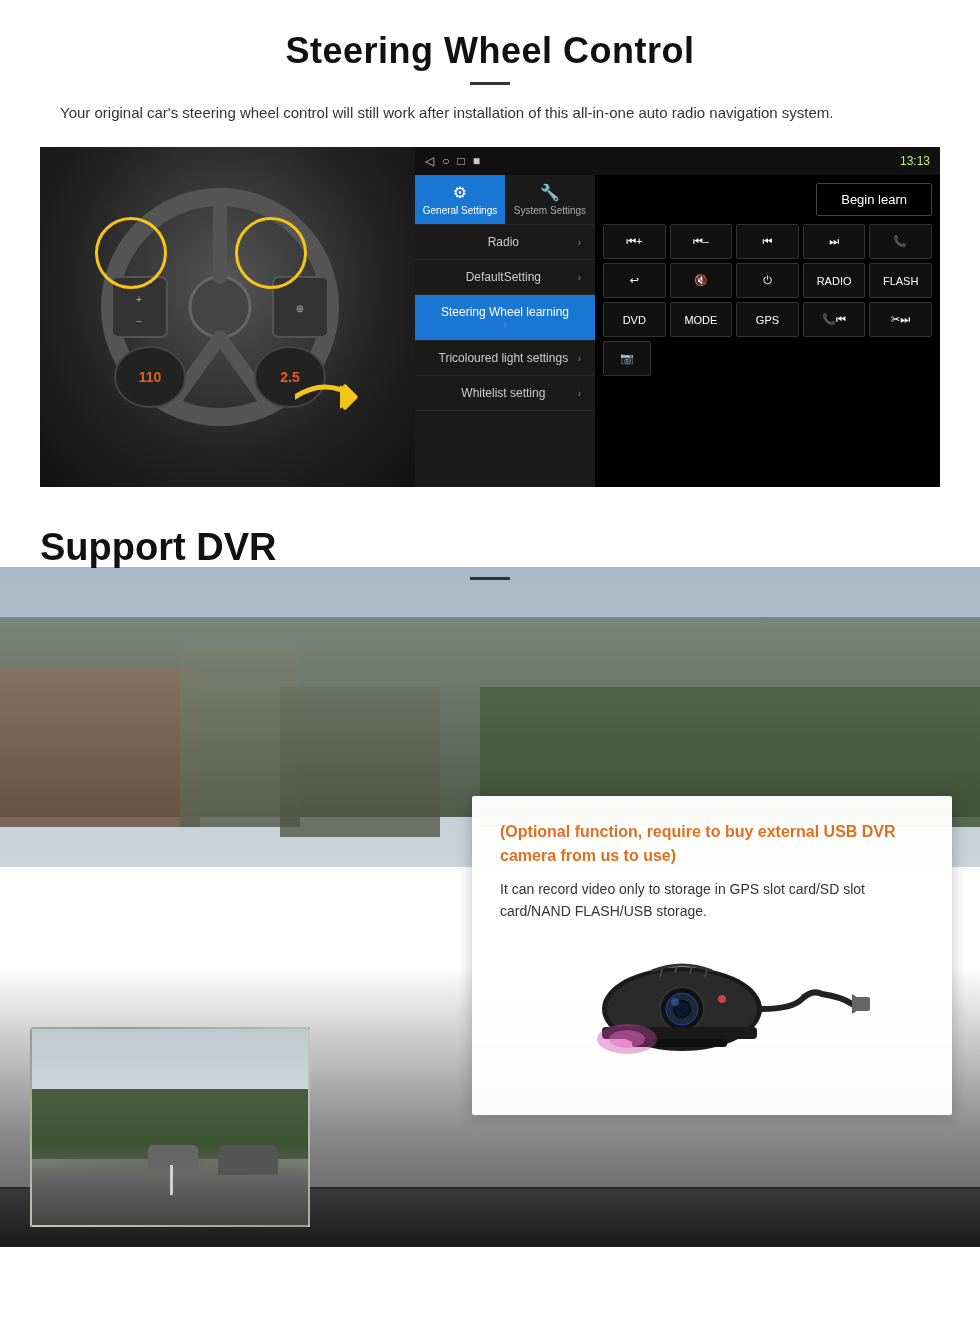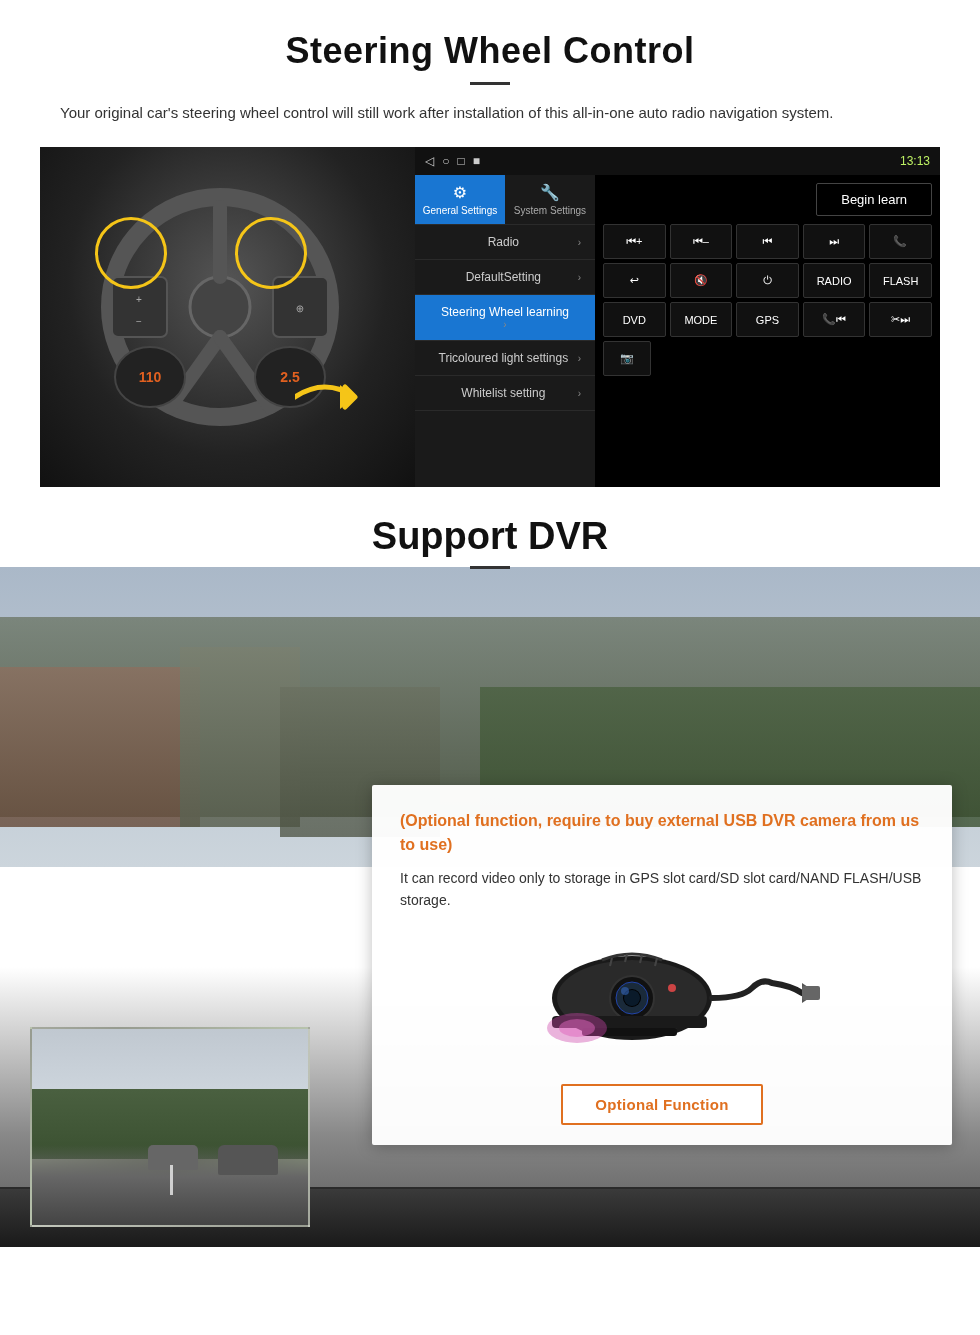--- a/index.html
+++ b/index.html
@@ -231,22 +231,21 @@
       position: absolute;
       top: 80px; left: 0; right: 0;
       height: 300px;
       background: linear-gradient(to bottom, #aab8c8 0%, #ccd5dc 100%);
       z-index: 0;
     }
 
     .dvr-title-area {
       position: relative;
       z-index: 2;
-      text-align: center;
-      padding: 28px 40px 16px;
+      padding: 39px 40px 16px;
     }
     .dvr-title {
       font-size: 38px;
       font-weight: 900;
       color: #111;
     }
     .dvr-title-divider {
       width: 40px;
       height: 3px;
       background: #333;
@@ -259,21 +258,21 @@
       display: flex;
       flex-direction: column;
       align-items: flex-end;
       padding: 0 28px;
       margin-top: 200px;
     }
 
     
     .dvr-card {
       background: rgba(255,255,255,0.97);
-      width: 580px;
+      width: 480px;
       padding: 24px 28px 20px;
       border-radius: 2px;
       box-shadow: 0 2px 16px rgba(0,0,0,0.25);
     }
     .dvr-card-title {
       color: #e07020;
       font-size: 16px;
       font-weight: bold;
       line-height: 1.5;
       margin-bottom: 10px;
@@ -551,23 +550,20 @@
           <line x1="110" y1="30" x2="108" y2="38" stroke="#444" stroke-width="2"></line>
           <line x1="125" y1="26" x2="123" y2="34" stroke="#444" stroke-width="2"></line>
           <line x1="140" y1="27" x2="138" y2="35" stroke="#444" stroke-width="2"></line>
           <line x1="155" y1="30" x2="153" y2="38" stroke="#444" stroke-width="2"></line>
 
           <ellipse cx="75" cy="100" rx="30" ry="15" fill="#cc44aa" opacity="0.4"></ellipse>
           <ellipse cx="75" cy="100" rx="18" ry="9" fill="#dd66bb" opacity="0.5"></ellipse>
         </svg>
       </div>
 
-      <div class="optional-btn-row">
-        <button class="optional-btn">Optional Function</button>
-      </div>
     </div>
   </div>
 
   <div class="dvr-thumbnail">
     <div class="thumb-sky"></div>
     <div class="thumb-trees"></div>
     <div class="thumb-road"></div>
     <div class="thumb-car"></div>
     <div class="thumb-car-2"></div>
 

